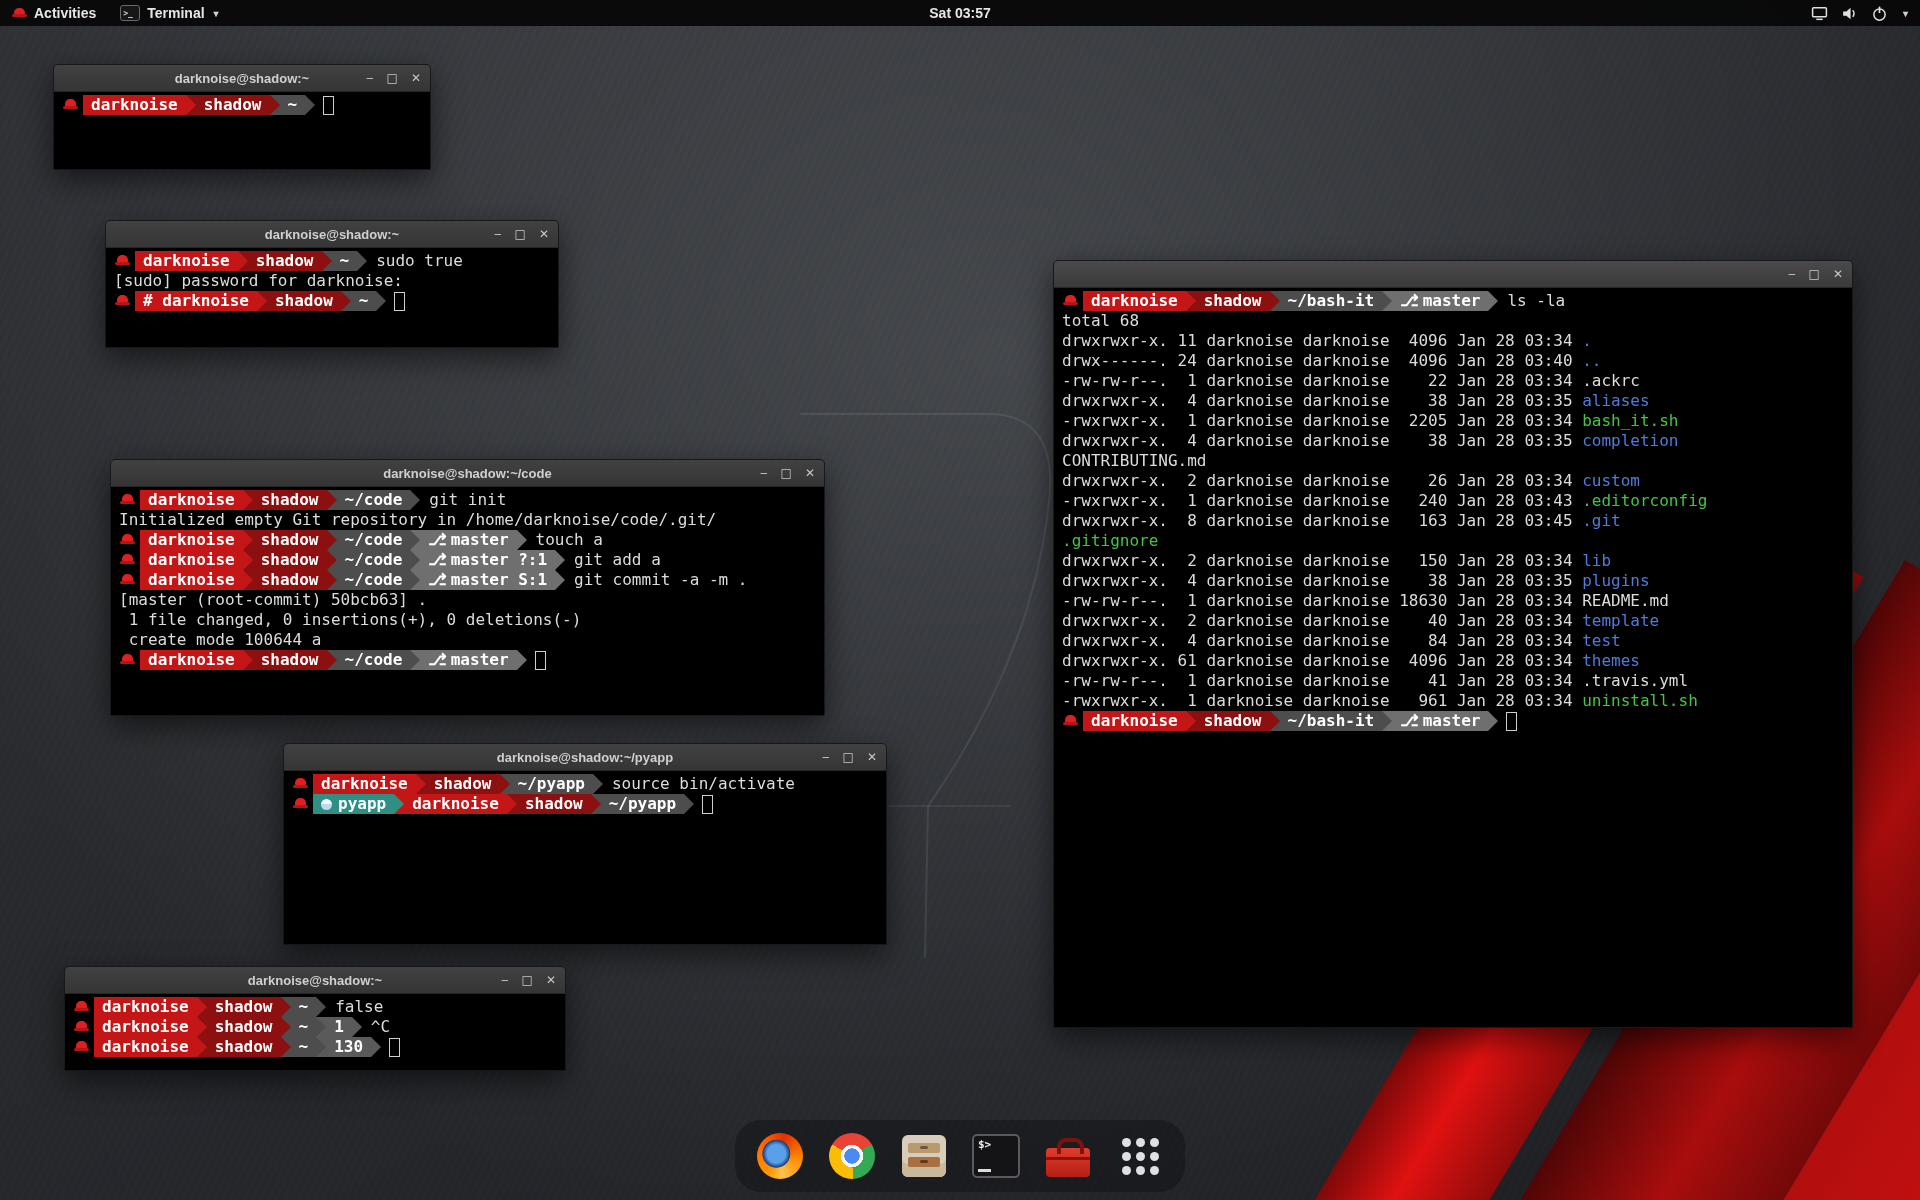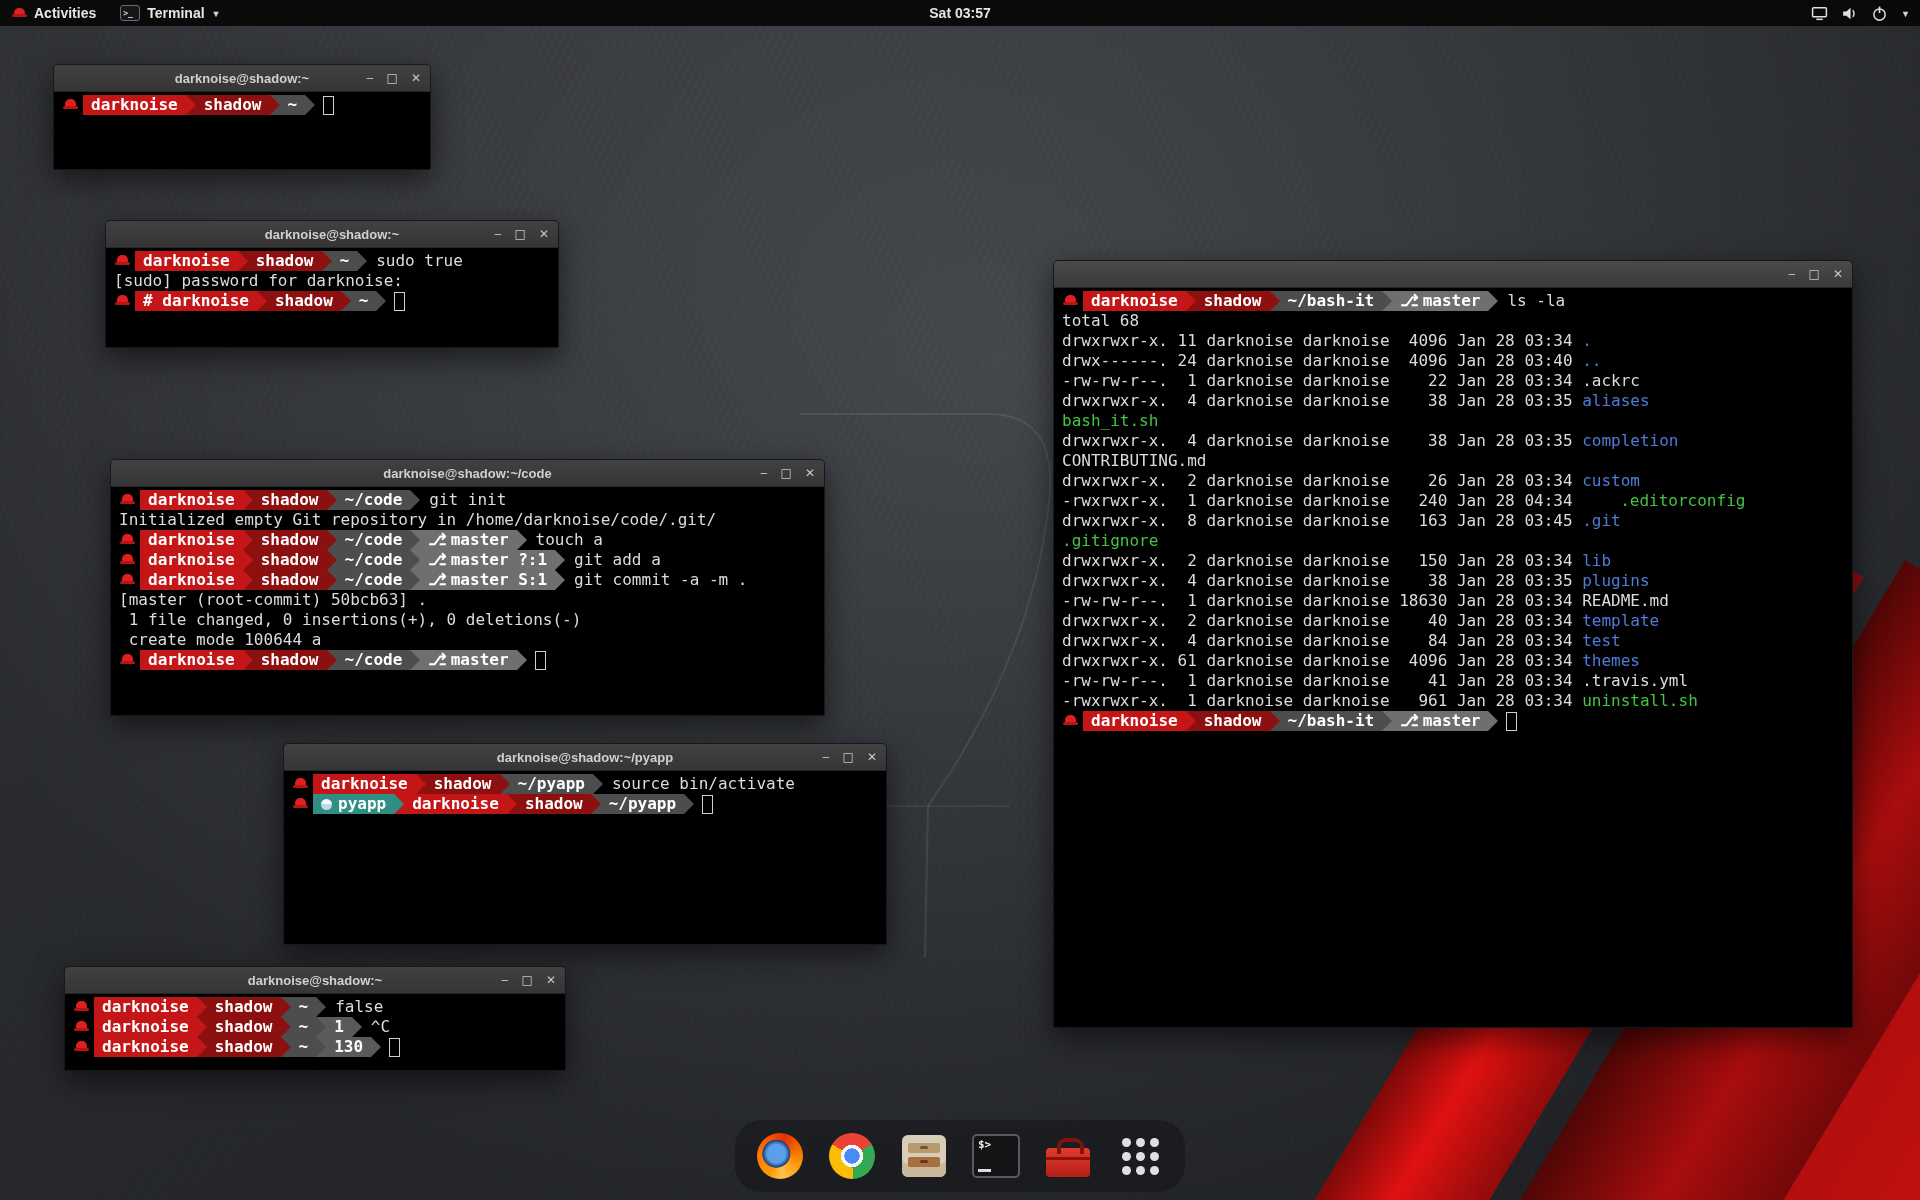--- a/index.html
+++ b/index.html
@@ -202,25 +202,25 @@
       <span>✕</span>
     </span>
   </div>
   <div class="term-body">
       <div class="term-line"><span class="hat"></span><span class="pl-seg" style="background: rgb(196, 22, 22);">darknoise</span><span class="pl-arrow" style="background: rgb(140, 16, 16);"><i style="border-left-color: rgb(196, 22, 22);"></i></span><span class="pl-seg" style="background: rgb(140, 16, 16);">shadow</span><span class="pl-arrow" style="background: rgb(77, 77, 77);"><i style="border-left-color: rgb(140, 16, 16);"></i></span><span class="pl-seg" style="background: rgb(77, 77, 77);">~/bash-it</span><span class="pl-arrow" style="background: rgb(111, 111, 111);"><i style="border-left-color: rgb(77, 77, 77);"></i></span><span class="pl-seg" style="background: rgb(111, 111, 111);"><span class="git-glyph">⎇</span>master</span><span class="pl-arrow" style="background: transparent;"><i style="border-left-color: rgb(111, 111, 111);"></i></span><span class="tk-cmd">ls -la</span></div>
       <div class="term-line"><span class="tk-out">total 68</span></div>
       <div class="term-line"><span class="tk-out">drwxrwxr-x. 11 darknoise darknoise  4096 Jan 28 03:34 </span><span class="tk-dir" style="color: rgb(79, 123, 217);">.</span></div>
       <div class="term-line"><span class="tk-out">drwx------. 24 darknoise darknoise  4096 Jan 28 03:40 </span><span class="tk-dir" style="color: rgb(79, 123, 217);">..</span></div>
       <div class="term-line"><span class="tk-out">-rw-rw-r--.  1 darknoise darknoise    22 Jan 28 03:34 </span><span class="tk-out">.ackrc</span></div>
       <div class="term-line"><span class="tk-out">drwxrwxr-x.  4 darknoise darknoise    38 Jan 28 03:35 </span><span class="tk-dir" style="color: rgb(79, 123, 217);">aliases</span></div>
-      <div class="term-line"><span class="tk-exec" style="color: rgb(67, 197, 67);">bash_it.sh</span></div>
+      <div class="term-line"><span class="tk-out">-rwxrwxr-x.  1 darknoise darknoise  2205 Jan 28 03:34 </span><span class="tk-exec" style="color: rgb(67, 197, 67);">bash_it.sh</span></div>
       <div class="term-line"><span class="tk-out">drwxrwxr-x.  4 darknoise darknoise    38 Jan 28 03:35 </span><span class="tk-dir" style="color: rgb(79, 123, 217);">completion</span></div>
       <div class="term-line"><span class="tk-out">CONTRIBUTING.md</span></div>
       <div class="term-line"><span class="tk-out">drwxrwxr-x.  2 darknoise darknoise    26 Jan 28 03:34 </span><span class="tk-dir" style="color: rgb(79, 123, 217);">custom</span></div>
-      <div class="term-line"><span class="tk-out">-rwxrwxr-x.  1 darknoise darknoise   240 Jan 28 04:34 </span><span class="tk-exec" style="color: rgb(67, 197, 67); margin-left: 38px;">.editorconfig</span></div>
+      <div class="term-line"><span class="tk-out">-rwxrwxr-x.  1 darknoise darknoise   240 Jan 28 03:43 </span><span class="tk-exec" style="color: rgb(67, 197, 67);">.editorconfig</span></div>
       <div class="term-line"><span class="tk-out">drwxrwxr-x.  8 darknoise darknoise   163 Jan 28 03:45 </span><span class="tk-dir" style="color: rgb(79, 123, 217);">.git</span></div>
       <div class="term-line"><span class="tk-exec" style="color: rgb(67, 197, 67);">.gitignore</span></div>
       <div class="term-line"><span class="tk-out">drwxrwxr-x.  2 darknoise darknoise   150 Jan 28 03:34 </span><span class="tk-dir" style="color: rgb(79, 123, 217);">lib</span></div>
       <div class="term-line"><span class="tk-out">drwxrwxr-x.  4 darknoise darknoise    38 Jan 28 03:35 </span><span class="tk-dir" style="color: rgb(79, 123, 217);">plugins</span></div>
       <div class="term-line"><span class="tk-out">-rw-rw-r--.  1 darknoise darknoise 18630 Jan 28 03:34 </span><span class="tk-out">README.md</span></div>
       <div class="term-line"><span class="tk-out">drwxrwxr-x.  2 darknoise darknoise    40 Jan 28 03:34 </span><span class="tk-dir" style="color: rgb(79, 123, 217);">template</span></div>
       <div class="term-line"><span class="tk-out">drwxrwxr-x.  4 darknoise darknoise    84 Jan 28 03:34 </span><span class="tk-dir" style="color: rgb(79, 123, 217);">test</span></div>
       <div class="term-line"><span class="tk-out">drwxrwxr-x. 61 darknoise darknoise  4096 Jan 28 03:34 </span><span class="tk-dir" style="color: rgb(79, 123, 217);">themes</span></div>
       <div class="term-line"><span class="tk-out">-rw-rw-r--.  1 darknoise darknoise    41 Jan 28 03:34 </span><span class="tk-out">.travis.yml</span></div>
       <div class="term-line"><span class="tk-out">-rwxrwxr-x.  1 darknoise darknoise   961 Jan 28 03:34 </span><span class="tk-exec" style="color: rgb(67, 197, 67);">uninstall.sh</span></div>

